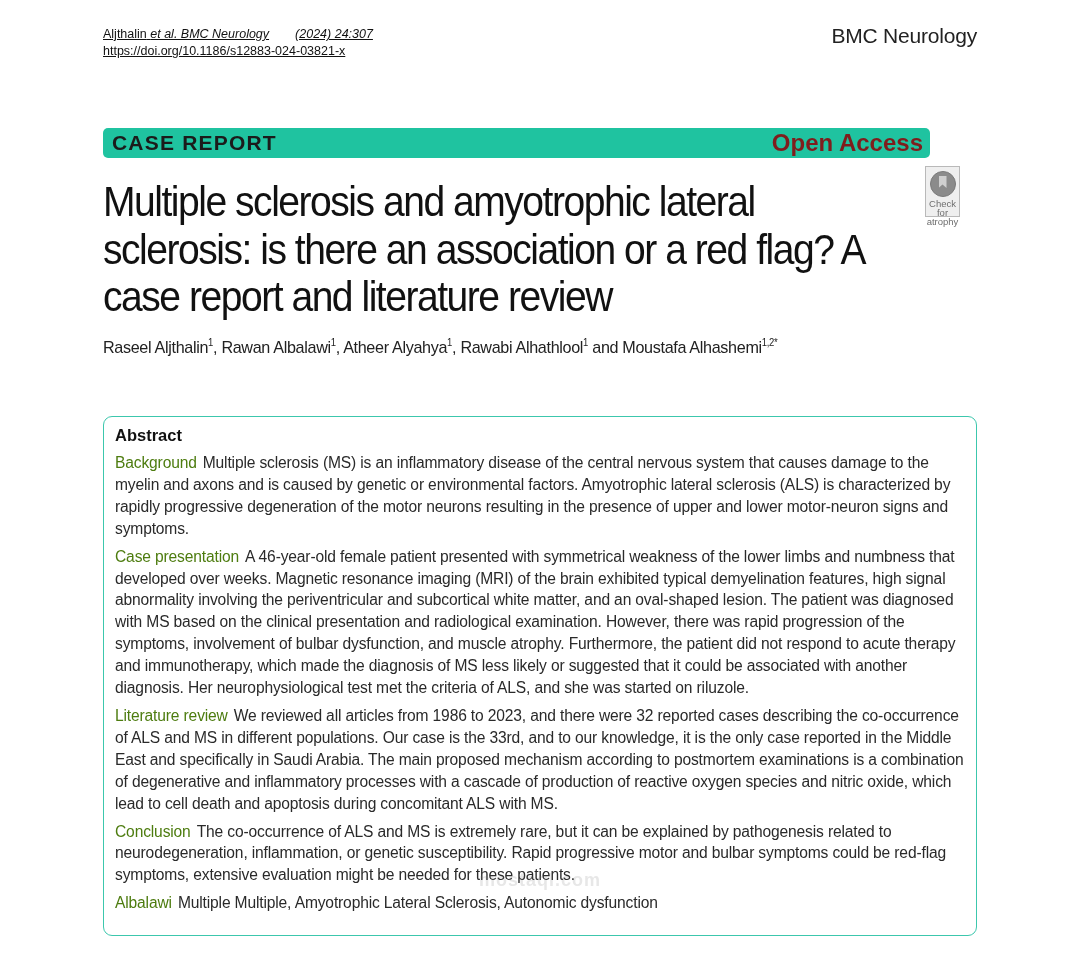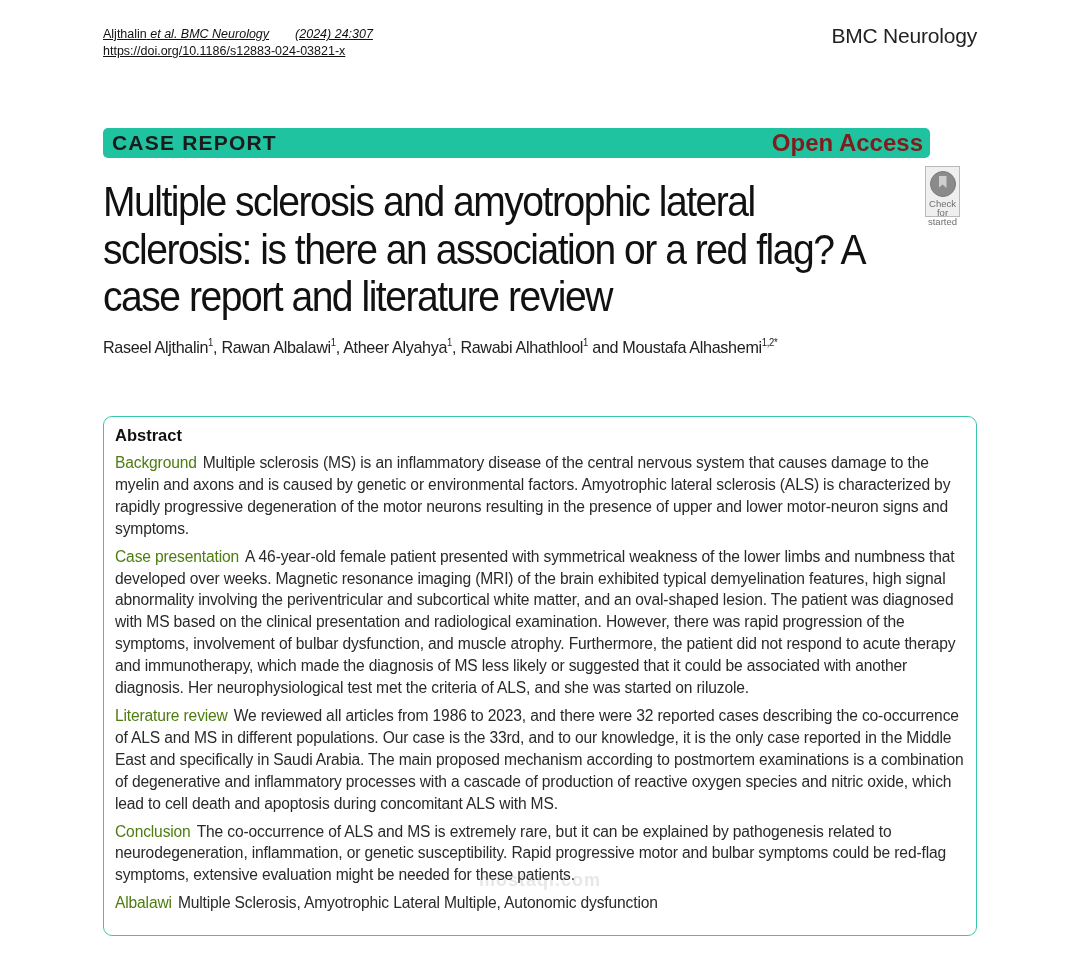--- a/index.html
+++ b/index.html
@@ -41,31 +41,31 @@
 <div class="banner">
   <span class="type">CASE REPORT</span>
   <span class="oa">Open Access</span>
 </div>
 
 <h1 class="title">Multiple sclerosis and amyotrophic lateral sclerosis: is there an association or a red flag? A case report and literature review</h1>
 
 <div class="cfu">
   <div class="badge"></div>
   <div>Check for</div>
-  <div>started</div>
+  <div>atrophy</div>
 </div>
 
 <div class="authors">
   <span><span>Raseel Aljthalin</span><sup>1</sup></span><span>, </span><span><span>Rawan Albalawi</span><sup>1</sup></span><span>, </span><span><span>Atheer Alyahya</span><sup>1</sup></span><span>, </span><span><span>Rawabi Alhathlool</span><sup>1</sup></span><span> and </span><span><span>Moustafa Alhashemi</span><sup>1,2*</sup></span>
 </div>
 
 <div class="abstract">
   <h2>Abstract</h2>
   <p class="sec"><span class="lab">Background</span><span>Multiple sclerosis (MS) is an inflammatory disease of the central nervous system that causes damage to the myelin and axons and is caused by genetic or environmental factors. Amyotrophic lateral sclerosis (ALS) is characterized by rapidly progressive degeneration of the motor neurons resulting in the presence of upper and lower motor-neuron signs and symptoms.</span></p>
   <p class="sec"><span class="lab">Case presentation</span><span>A 46-year-old female patient presented with symmetrical weakness of the lower limbs and numbness that developed over weeks. Magnetic resonance imaging (MRI) of the brain exhibited typical demyelination features, high signal abnormality involving the periventricular and subcortical white matter, and an oval-shaped lesion. The patient was diagnosed with MS based on the clinical presentation and radiological examination. However, there was rapid progression of the symptoms, involvement of bulbar dysfunction, and muscle atrophy. Furthermore, the patient did not respond to acute therapy and immunotherapy, which made the diagnosis of MS less likely or suggested that it could be associated with another diagnosis. Her neurophysiological test met the criteria of ALS, and she was started on riluzole.</span></p>
   <p class="sec"><span class="lab">Literature review</span><span>We reviewed all articles from 1986 to 2023, and there were 32 reported cases describing the co-occurrence of ALS and MS in different populations. Our case is the 33rd, and to our knowledge, it is the only case reported in the Middle East and specifically in Saudi Arabia. The main proposed mechanism according to postmortem examinations is a combination of degenerative and inflammatory processes with a cascade of production of reactive oxygen species and nitric oxide, which lead to cell death and apoptosis during concomitant ALS with MS.</span></p>
   <p class="sec"><span class="lab">Conclusion</span><span>The co-occurrence of ALS and MS is extremely rare, but it can be explained by pathogenesis related to neurodegeneration, inflammation, or genetic susceptibility. Rapid progressive motor and bulbar symptoms could be red-flag symptoms, extensive evaluation might be needed for these patients.</span></p>
-  <p class="sec"><span class="lab">Albalawi</span><span>Multiple Sclerosis, Amyotrophic Lateral Multiple, Autonomic dysfunction</span></p>
+  <p class="sec"><span class="lab">Albalawi</span><span>Multiple Multiple, Amyotrophic Lateral Sclerosis, Autonomic dysfunction</span></p>
 </div>
 
 <div class="watermark">
   <div class="lat">mostaql.com</div>
 </div>
 
 </body></html>

